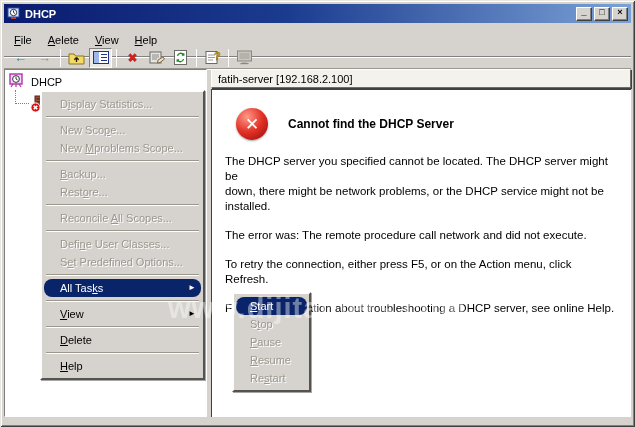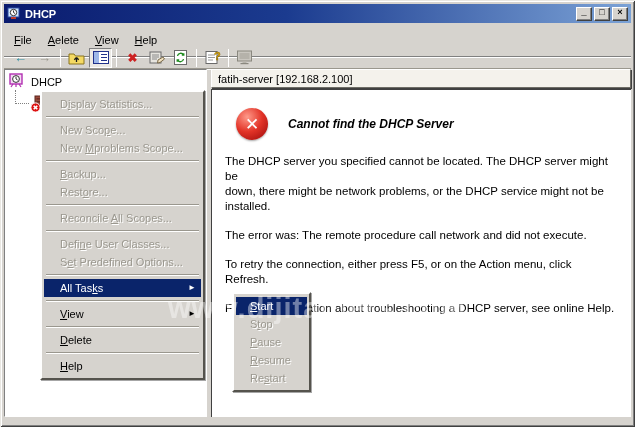--- a/index.html
+++ b/index.html
@@ -82,34 +82,34 @@
     padding:16px 12px 0 10px; overflow:hidden;
   }
   .err-row { display:flex; align-items:center; gap:20px; margin:2px 0 8px 14px; }
   .err-icon {
     width:32px; height:32px; border-radius:50%;
     background:radial-gradient(circle at 35% 28%, #ff9a8a, #e23327 48%, #9e0b0b 95%);
     color:#fff; font-size:17px; font-weight:bold; line-height:32px; text-align:center;
     box-shadow:0 1px 2px rgba(0,0,0,.35);
     font-family:"DejaVu Sans", sans-serif;
   }
-  .err-title { font-weight:bold; font-size:12px;font-style:italic; }
+  .err-title { font-weight:bold; font-size:12px; }
   .detail p { margin:14px 0 0 3px; line-height:15px; font-size:11.5px; white-space:pre-line; }
   
   .menu-pop {
     position:absolute; background:#d6d3ce; padding:3px 2px;
     border:2px solid; border-color:#ffffff #55534d #55534d #ffffff;
     box-shadow:1px 1px 0 rgba(0,0,0,.35);
   }
   .ctx { left:40px; top:90px; width:165px; z-index:50; }
   .sub { left:232px; top:292px; width:79px; z-index:55; }
   .cm-item { position:relative; height:18px; line-height:18px; padding:0 16px 0 16px; white-space:nowrap; }
   .sub .cm-item { padding-left:14px; }
   .cm-item.disabled { color:#9b988f; text-shadow:1px 1px 0 #fff; }
-  .cm-item.hl { background:#0a246a; color:#fff; text-shadow:none; }
+  .cm-item.hl { background:#0a246a; color:#fff; text-shadow:none;border-radius:8px; }
   .cm-sep { height:0; border-top:1px solid #9a978e; border-bottom:1px solid #fff; margin:3px 2px; }
   .sub-arrow { position:absolute; right:5px; top:0; font-size:8px; }
   
   .watermark {
     position:absolute; left:168px; top:292px; z-index:99; pointer-events:none;
     font-size:29px; font-weight:bold; letter-spacing:1px;
     color:rgba(255,255,255,.42); white-space:nowrap;
   }
   .icon-svg { display:block; }
 </style>

